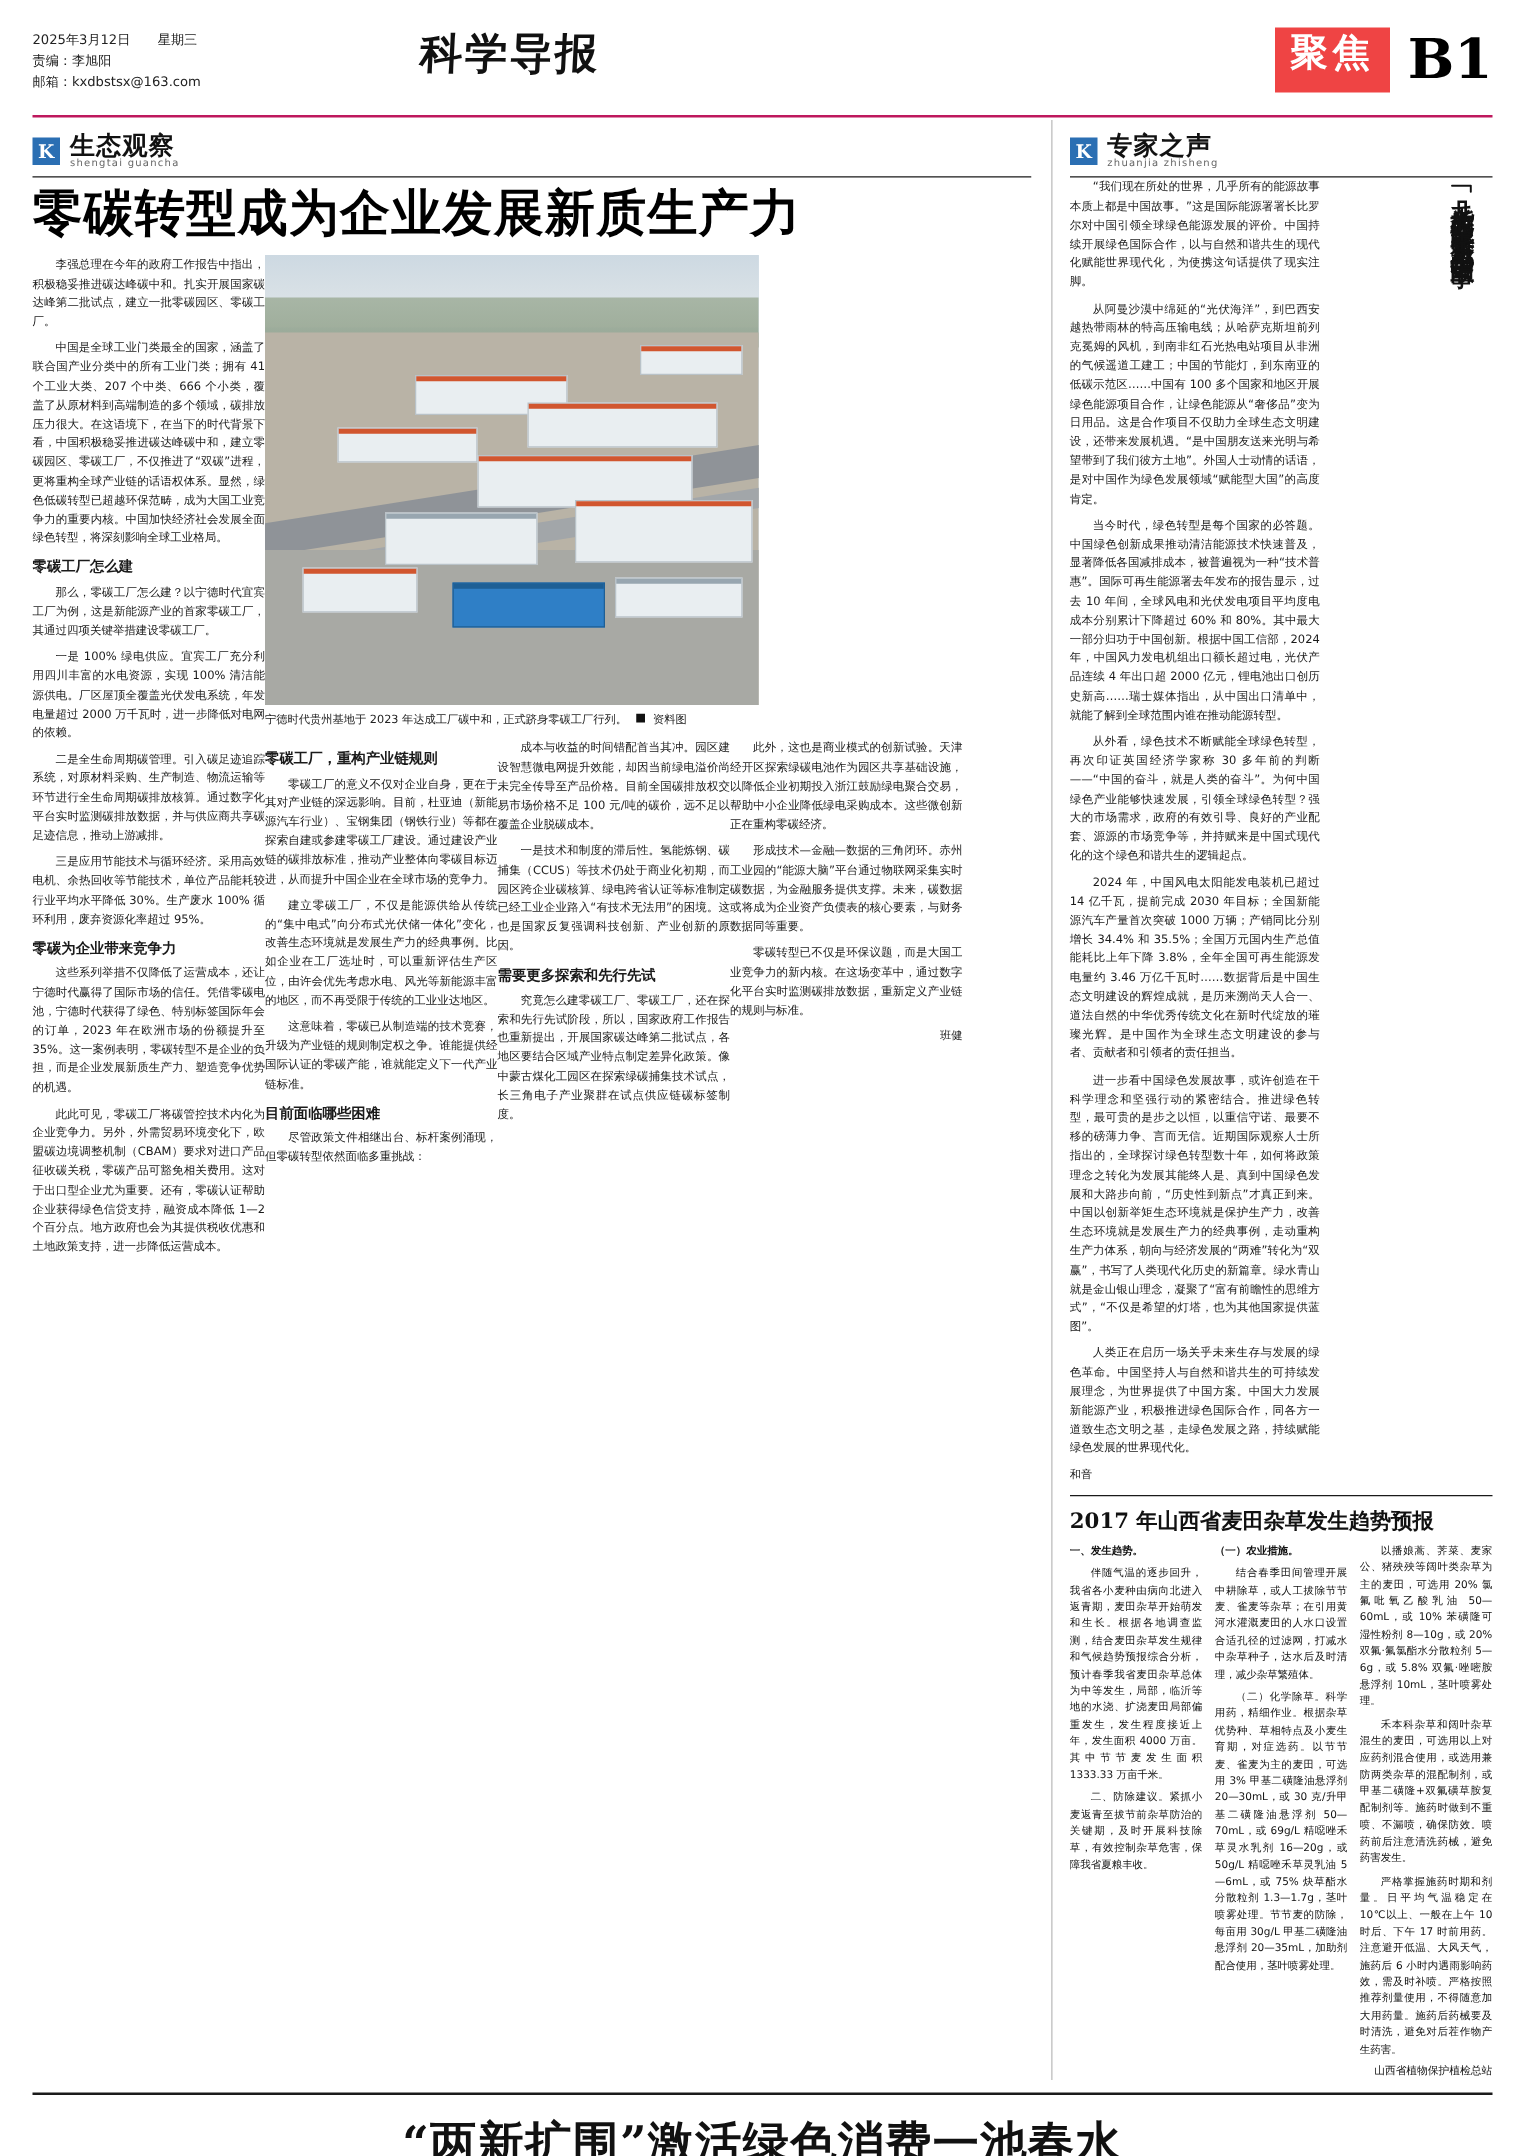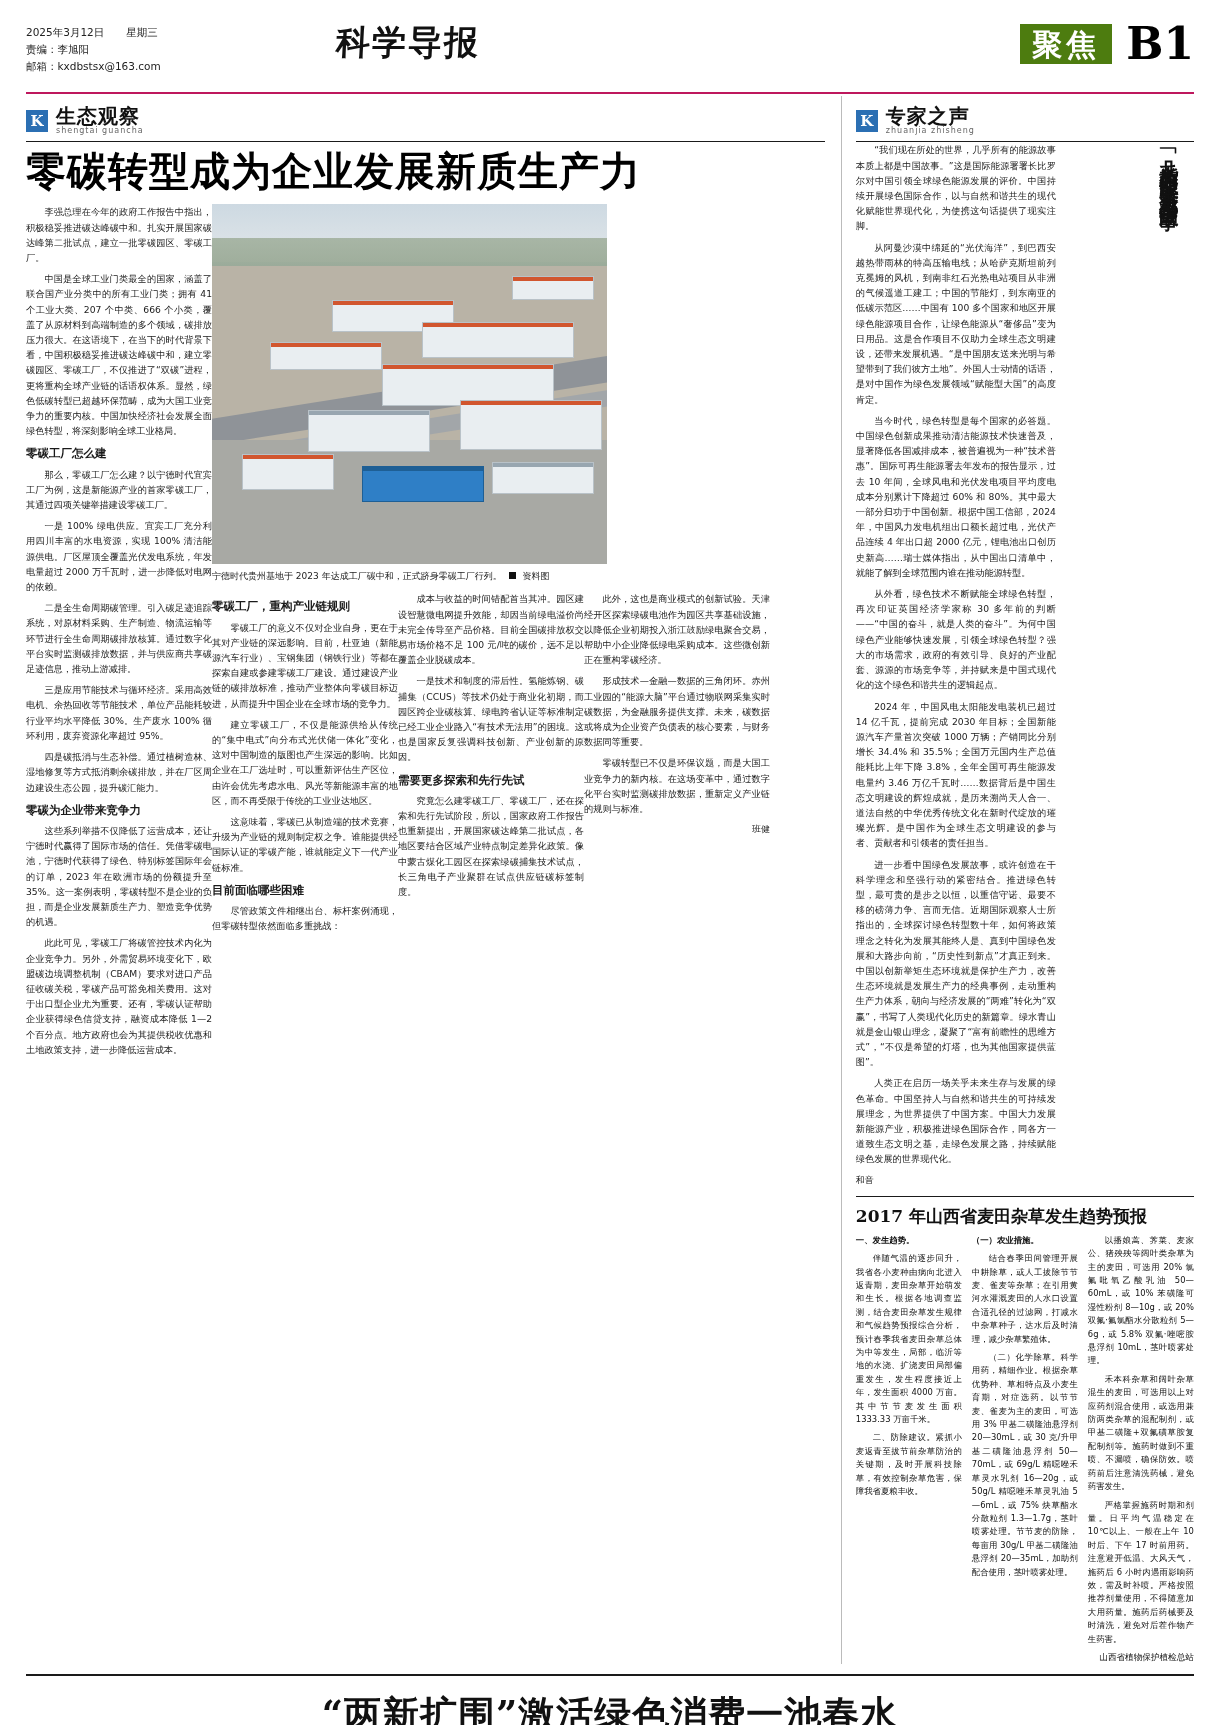--- a/index.html
+++ b/index.html
@@ -46,27 +46,27 @@
     letter-spacing:2px;
     color:#111;
     display:inline-block;
     transform:skewX(-3deg);
   }
   .mast-right{
     display:flex;align-items:center;gap:14px;
     padding-top:4px;
   }
   .focus-box{
-    background:#4d7c0f;
+    background:#ef4444;
     color:#fff;
     font-family:"DejaVu Serif","Liberation Serif",serif;
     font-size:30px;
     font-weight:700;
     letter-spacing:4px;
-    padding:6px 12px 4px 12px;
+    padding:6px 12px 16px 12px;
     line-height:1;
   }
   .page-no{
     font-family:"DejaVu Serif","Liberation Serif",serif;
     font-size:44px;
     font-weight:700;
     line-height:1;
     color:#000000;
   }
   
@@ -222,21 +222,20 @@
       <div class="article-body">
 
         <div class="col">
           <p>李强总理在今年的政府工作报告中指出，积极稳妥推进碳达峰碳中和。扎实开展国家碳达峰第二批试点，建立一批零碳园区、零碳工厂。</p>
           <p>中国是全球工业门类最全的国家，涵盖了联合国产业分类中的所有工业门类；拥有 41 个工业大类、207 个中类、666 个小类，覆盖了从原材料到高端制造的多个领域，碳排放压力很大。在这语境下，在当下的时代背景下看，中国积极稳妥推进碳达峰碳中和，建立零碳园区、零碳工厂，不仅推进了“双碳”进程，更将重构全球产业链的话语权体系。显然，绿色低碳转型已超越环保范畴，成为大国工业竞争力的重要内核。中国加快经济社会发展全面绿色转型，将深刻影响全球工业格局。</p>
           <h4>零碳工厂怎么建</h4>
           <p>那么，零碳工厂怎么建？以宁德时代宜宾工厂为例，这是新能源产业的首家零碳工厂，其通过四项关键举措建设零碳工厂。</p>
           <p>一是 100% 绿电供应。宜宾工厂充分利用四川丰富的水电资源，实现 100% 清洁能源供电。厂区屋顶全覆盖光伏发电系统，年发电量超过 2000 万千瓦时，进一步降低对电网的依赖。</p>
           <p>二是全生命周期碳管理。引入碳足迹追踪系统，对原材料采购、生产制造、物流运输等环节进行全生命周期碳排放核算。通过数字化平台实时监测碳排放数据，并与供应商共享碳足迹信息，推动上游减排。</p>
           <p>三是应用节能技术与循环经济。采用高效电机、余热回收等节能技术，单位产品能耗较行业平均水平降低 30%。生产废水 100% 循环利用，废弃资源化率超过 95%。</p>
-          <p>四是碳抵消与生态补偿。通过植树造林、湿地修复等方式抵消剩余碳排放，并在厂区周边建设生态公园，提升碳汇能力。</p>
           <h4>零碳为企业带来竞争力</h4>
           <p>这些系列举措不仅降低了运营成本，还让宁德时代赢得了国际市场的信任。凭借零碳电池，宁德时代获得了绿色、特别标签国际年会的订单，2023 年在欧洲市场的份额提升至 35%。这一案例表明，零碳转型不是企业的负担，而是企业发展新质生产力、塑造竞争优势的机遇。</p>
           <p>此此可见，零碳工厂将碳管控技术内化为企业竞争力。另外，外需贸易环境变化下，欧盟碳边境调整机制（CBAM）要求对进口产品征收碳关税，零碳产品可豁免相关费用。这对于出口型企业尤为重要。还有，零碳认证帮助企业获得绿色信贷支持，融资成本降低 1—2 个百分点。地方政府也会为其提供税收优惠和土地政策支持，进一步降低运营成本。</p>
         </div>
 
         <div>
           <div class="photo-wrap">
             <div class="photo">
               <div class="sky"></div>
                 <div class="hills"></div>
@@ -259,21 +258,21 @@
               <span>宁德时代贵州基地于 2023 年达成工厂碳中和，正式跻身零碳工厂行列。</span>
               <span class="sq"></span>
               <span>资料图</span>
             </div>
           </div>
 
           <div class="article-body" style="margin-top:8px;">
             <div class="col">
               <h4>零碳工厂，重构产业链规则</h4>
               <p>零碳工厂的意义不仅对企业自身，更在于其对产业链的深远影响。目前，杜亚迪（新能源汽车行业）、宝钢集团（钢铁行业）等都在探索自建或参建零碳工厂建设。通过建设产业链的碳排放标准，推动产业整体向零碳目标迈进，从而提升中国企业在全球市场的竞争力。</p>
-              <p>建立零碳工厂，不仅是能源供给从传统的“集中电式”向分布式光伏储一体化”变化，这对中国制造的版图也产生深远的影响。比如企业在工厂选址时，可以重新评估生产区位，由许会优先考虑水电、风光等新能源丰富的地区，而不再受限于传统的工业业达地区。</p>
+              <p>建立零碳工厂，不仅是能源供给从传统的“集中电式”向分布式光伏储一体化”变化，改善生态环境就是发展生产力的经典事例。比如企业在工厂选址时，可以重新评估生产区位，由许会优先考虑水电、风光等新能源丰富的地区，而不再受限于传统的工业业达地区。</p>
               <p>这意味着，零碳已从制造端的技术竞赛，升级为产业链的规则制定权之争。谁能提供经国际认证的零碳产能，谁就能定义下一代产业链标准。</p>
               <h4>目前面临哪些困难</h4>
               <p>尽管政策文件相继出台、标杆案例涌现，但零碳转型依然面临多重挑战：</p>
             </div>
             <div class="col">
               <p>成本与收益的时间错配首当其冲。园区建设智慧微电网提升效能，却因当前绿电溢价尚未完全传导至产品价格。目前全国碳排放权交易市场价格不足 100 元/吨的碳价，远不足以覆盖企业脱碳成本。</p>
               <p>一是技术和制度的滞后性。氢能炼钢、碳捕集（CCUS）等技术仍处于商业化初期，而园区跨企业碳核算、绿电跨省认证等标准制定已经工业企业路入“有技术无法用”的困境。这也是国家反复强调科技创新、产业创新的原因。</p>
               <h4>需要更多探索和先行先试</h4>
               <p>究竟怎么建零碳工厂、零碳工厂，还在探索和先行先试阶段，所以，国家政府工作报告也重新提出，开展国家碳达峰第二批试点，各地区要结合区域产业特点制定差异化政策。像中蒙古煤化工园区在探索绿碳捕集技术试点，长三角电子产业聚群在试点供应链碳标签制度。</p>
             </div>

